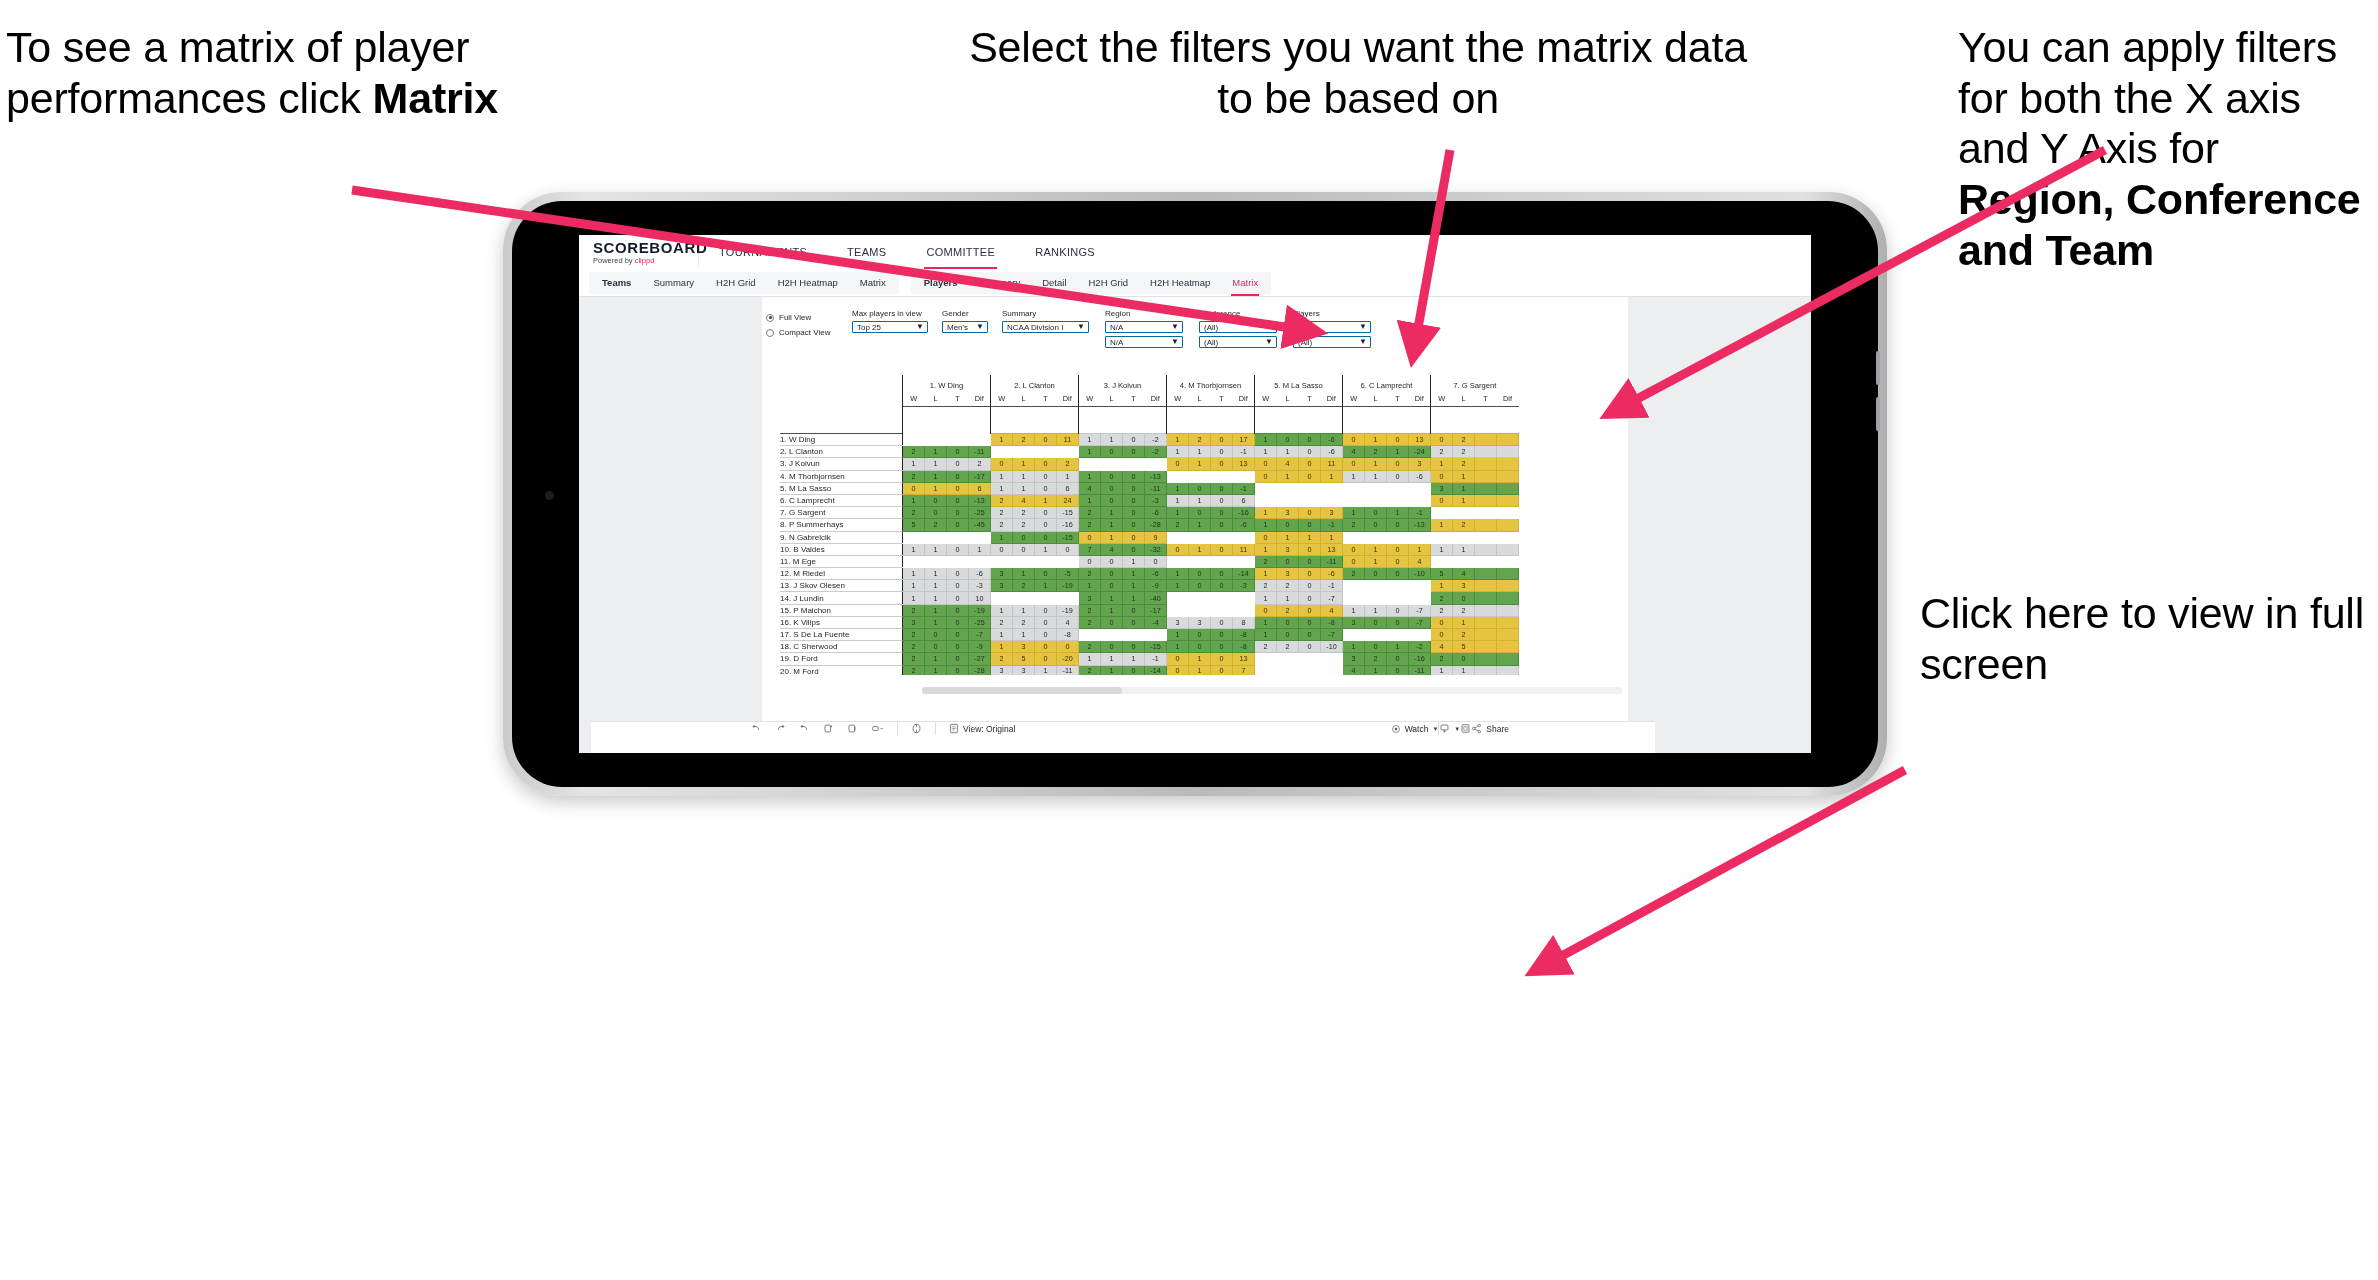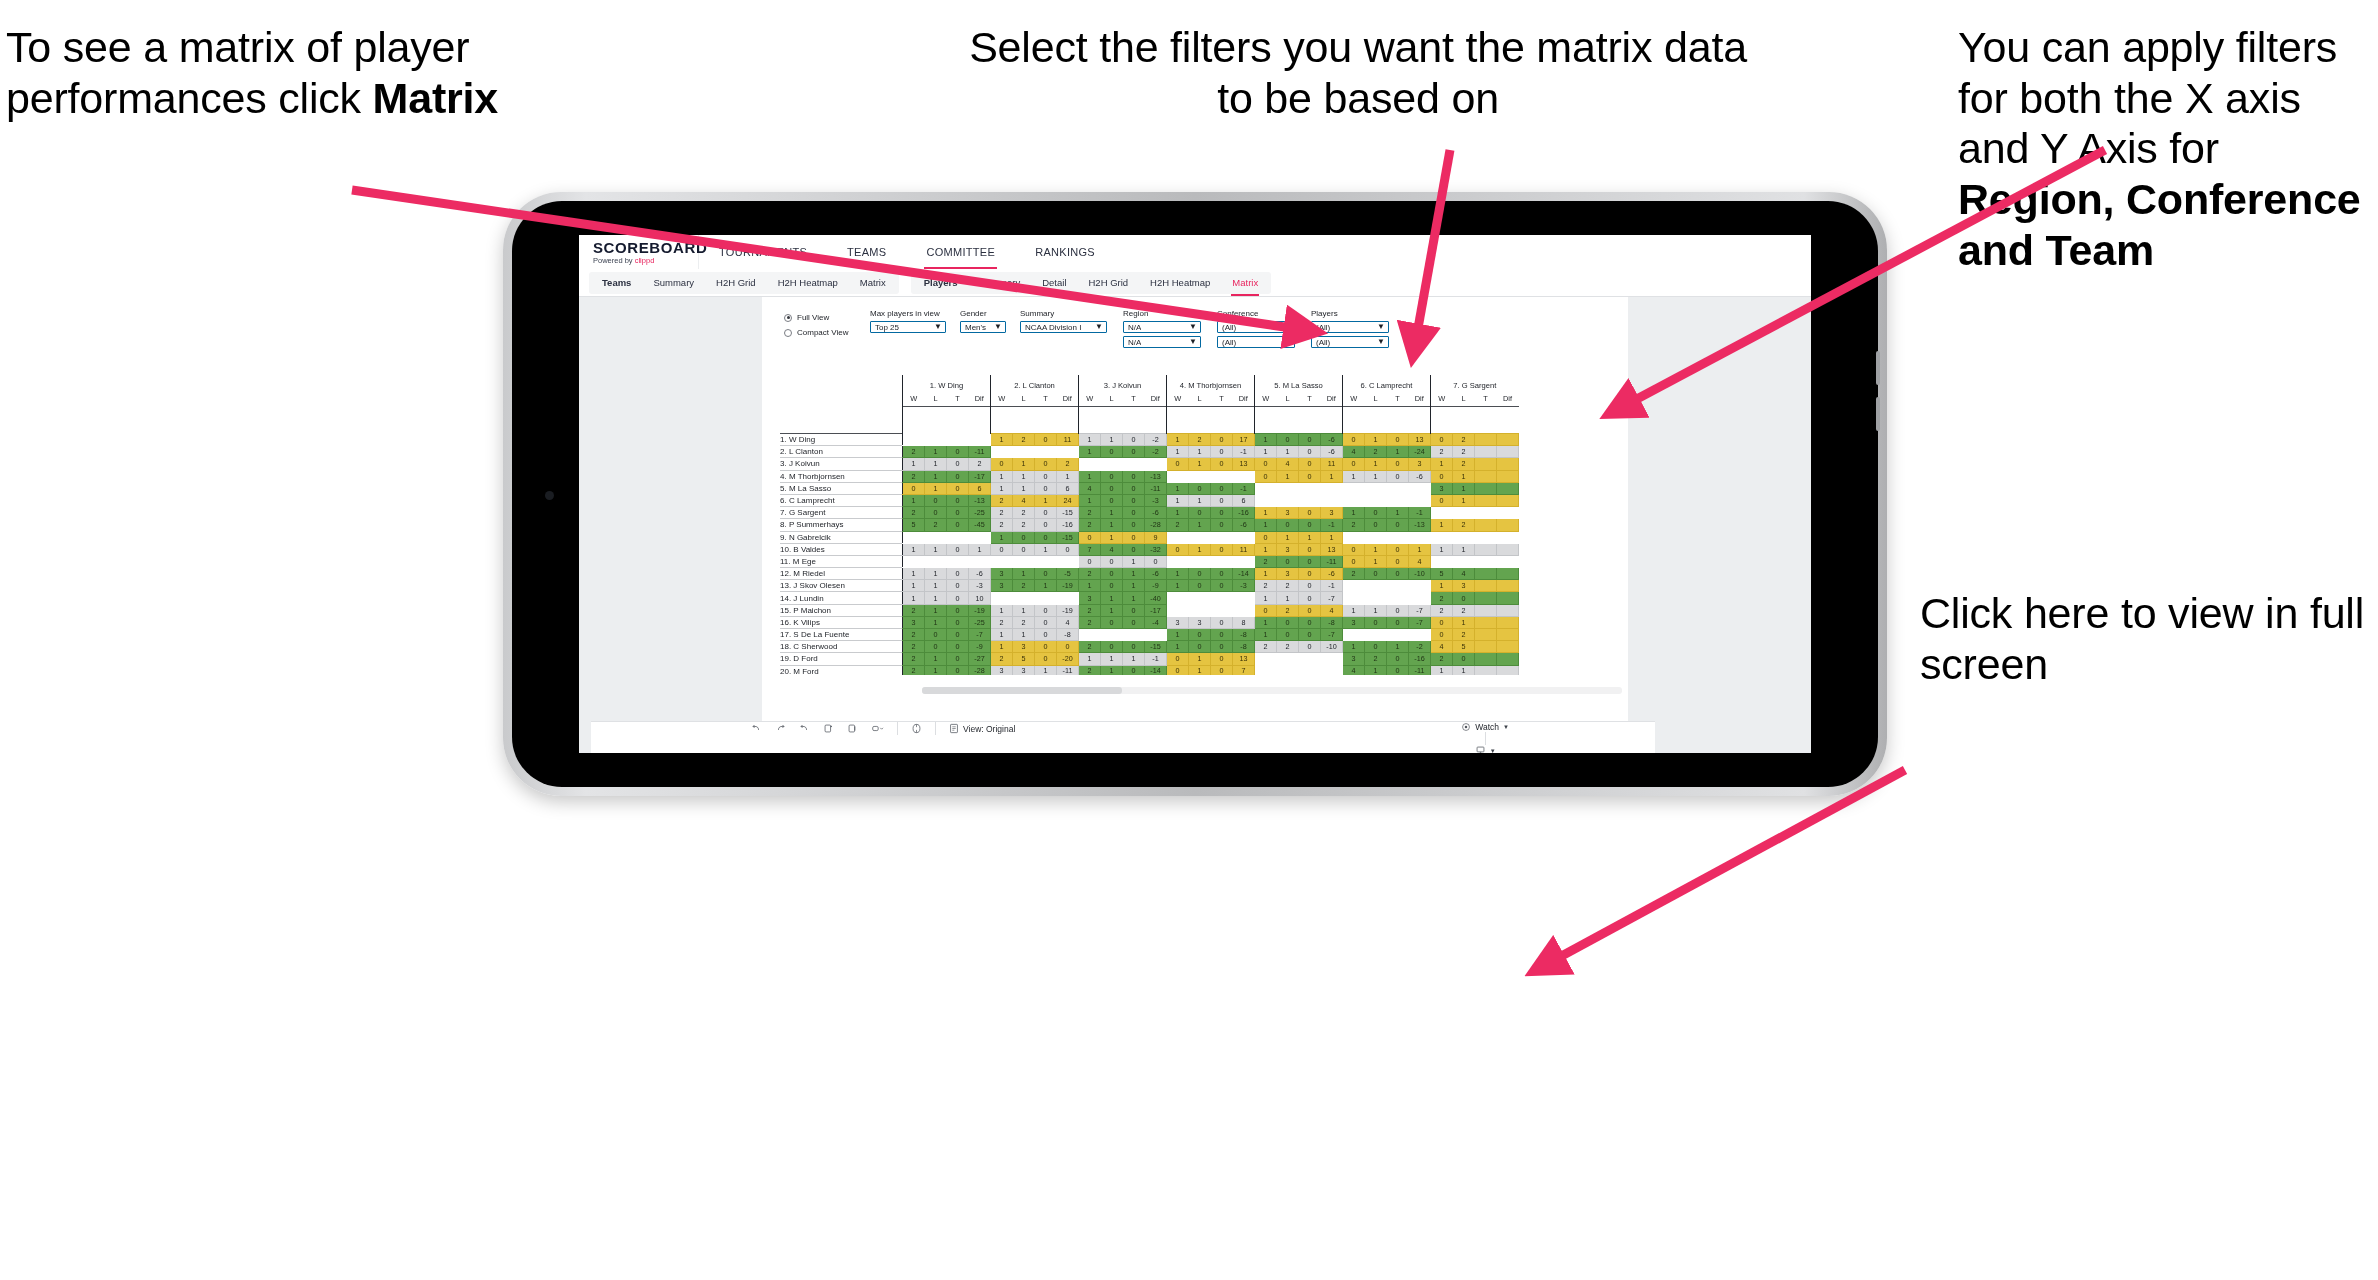--- a/index.html
+++ b/index.html
@@ -102,21 +102,21 @@
 
   .canvas{
     position:absolute;left:0;top:62px;width:1232px;height:424px;background:#eceef0;
     display:flex;justify-content:center;
   }
   .sheet{
     width:866px;height:424px;background:#fff;position:relative;overflow:hidden;
   }
 
   
-  .filters{position:absolute;left:22px;top:12px;display:flex;align-items:flex-start;}
+  .filters{position:absolute;left:4px;top:12px;display:flex;align-items:flex-start;}
   .viewtoggle{width:72px;padding-top:2px;}
   .radio-row{display:flex;align-items:center;height:13px;margin-bottom:2px;}
   .radio{
     width:8px;height:8px;border-radius:50%;border:1px solid #7a7d84;background:#fff;
     box-sizing:border-box;margin-right:5px;position:relative;flex:0 0 auto;
   }
   .radio.on::after{
     content:"";position:absolute;left:1.5px;top:1.5px;width:3px;height:3px;border-radius:50%;background:#35383e;
   }
   .radio-lbl{font-size:8px;color:#1c1f25;white-space:nowrap;}
@@ -166,21 +166,21 @@
     position:absolute;left:160px;top:390px;width:700px;height:7px;background:#f1f1f2;border-radius:3px;
   }
   .hscroll i{position:absolute;left:0;top:0;width:200px;height:7px;background:#d8d9db;border-radius:3px;display:block;}
 
   
   .bottombar{
     position:absolute;left:12px;top:486px;width:1064px;height:32px;background:#fff;
     border-top:1px solid #dfe1e4;display:flex;align-items:flex-start;
   }
   .bb-left{display:flex;align-items:center;padding-left:160px;gap:13px;}
-  .bb-right{margin-left:auto;display:flex;align-items:center;padding-right:146px;flex-direction:column;}
+  .bb-right{margin-left:auto;display:flex;align-items:center;padding-right:146px;}
   .bb-ic{color:#53575f;display:inline-flex;align-items:center;}
   .bb-txt{font-size:8.5px;color:#25282e;display:inline-flex;align-items:center;gap:4px;white-space:nowrap;}
   .bb-div{width:1px;height:13px;background:#dcdee1;}
 </style>
 </head>
 <body>
 
 <div class="anno" id="anno-matrix">
   <span>To see a matrix of player performances click </span><b>Matrix</b>
 </div>

